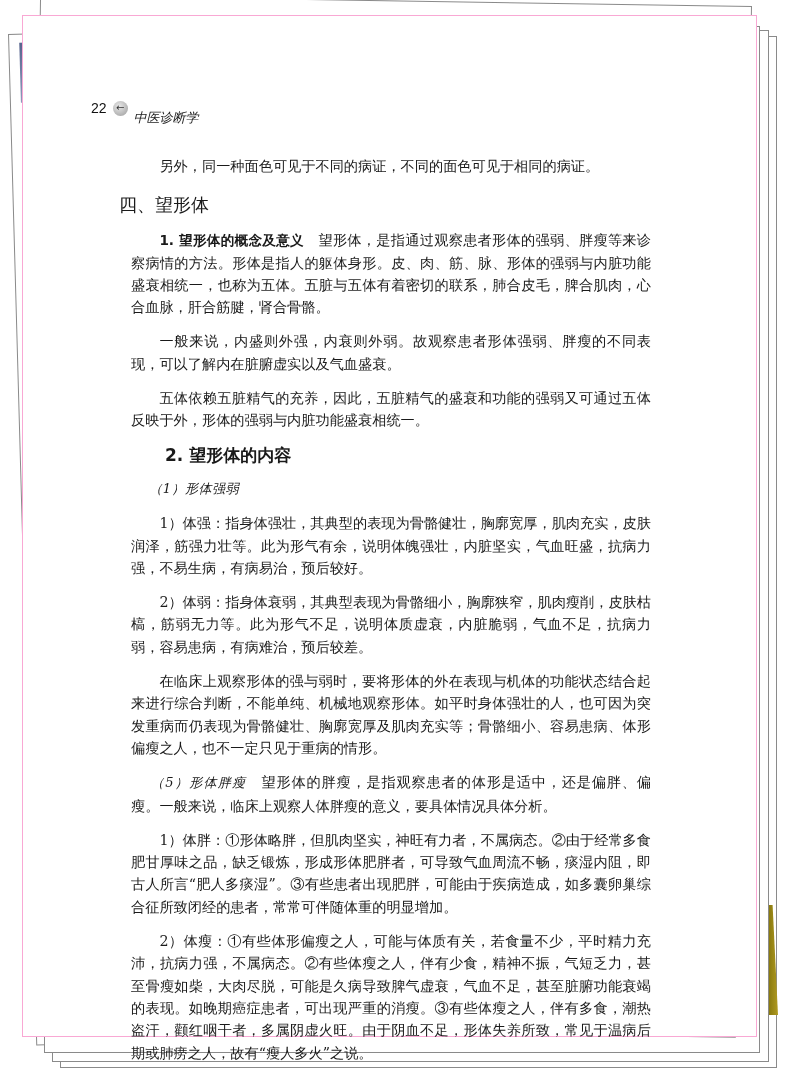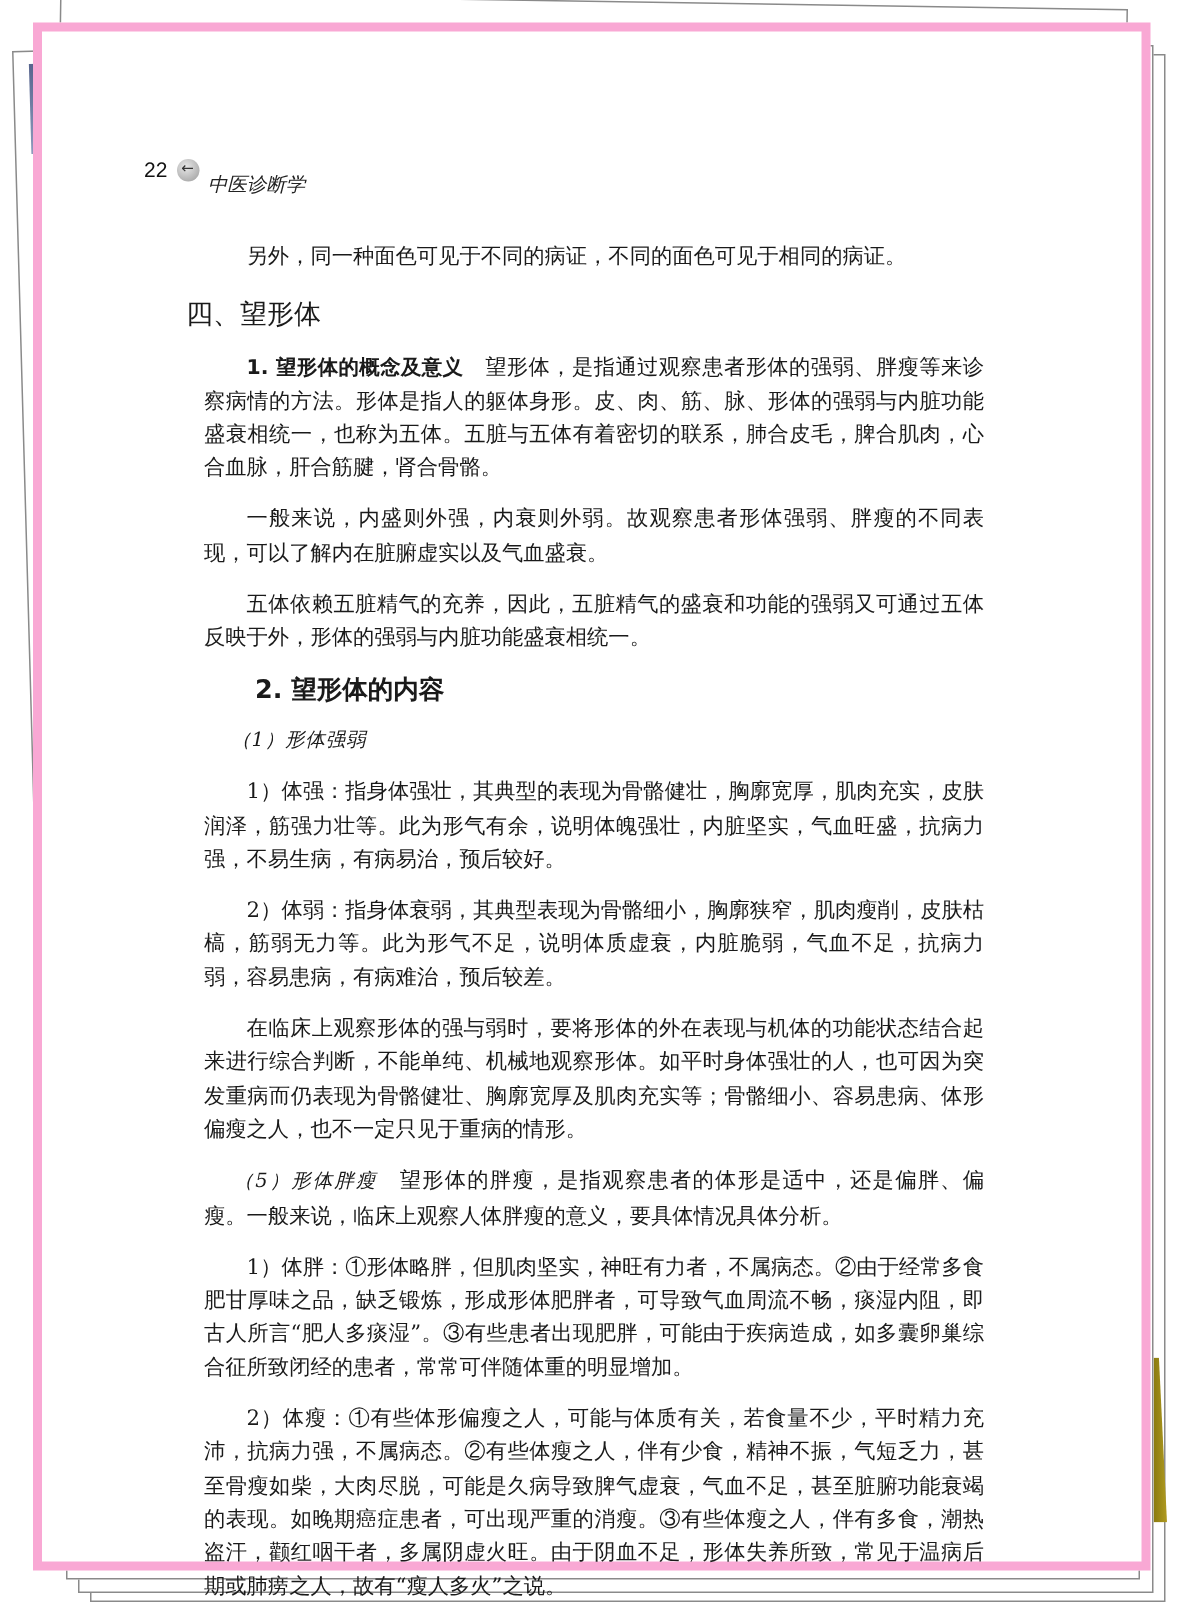--- a/index.html
+++ b/index.html
@@ -24,21 +24,21 @@
     left: 40px; top: 6px; width: 710px; height: 1030px;
     transform: rotate(0.9deg); transform-origin: top right;
   }
   .gold-strip {
     position: absolute; left: 769px; top: 905px; width: 9px; height: 110px;
     background: linear-gradient(90deg, #8a7a10, #b09a20);
     clip-path: polygon(0 0, 40% 0, 100% 100%, 0 100%);
   }
   .page {
     position: absolute; left: 22px; top: 15px; width: 733px; height: 1020px;
-    background: #fff; border: 6px solid #f9a8d4;
+    background: #fff; border: 1px solid #f9a8d4;
   }
   .page-header {
     position: absolute; left: 68px; top: 82px; height: 20px;
     display: flex; align-items: center; gap: 6px;
   }
   .page-number {
     font-family: "Liberation Sans", "DejaVu Sans", sans-serif;
     font-size: 14px; color: #111;
   }
   .back-icon {

